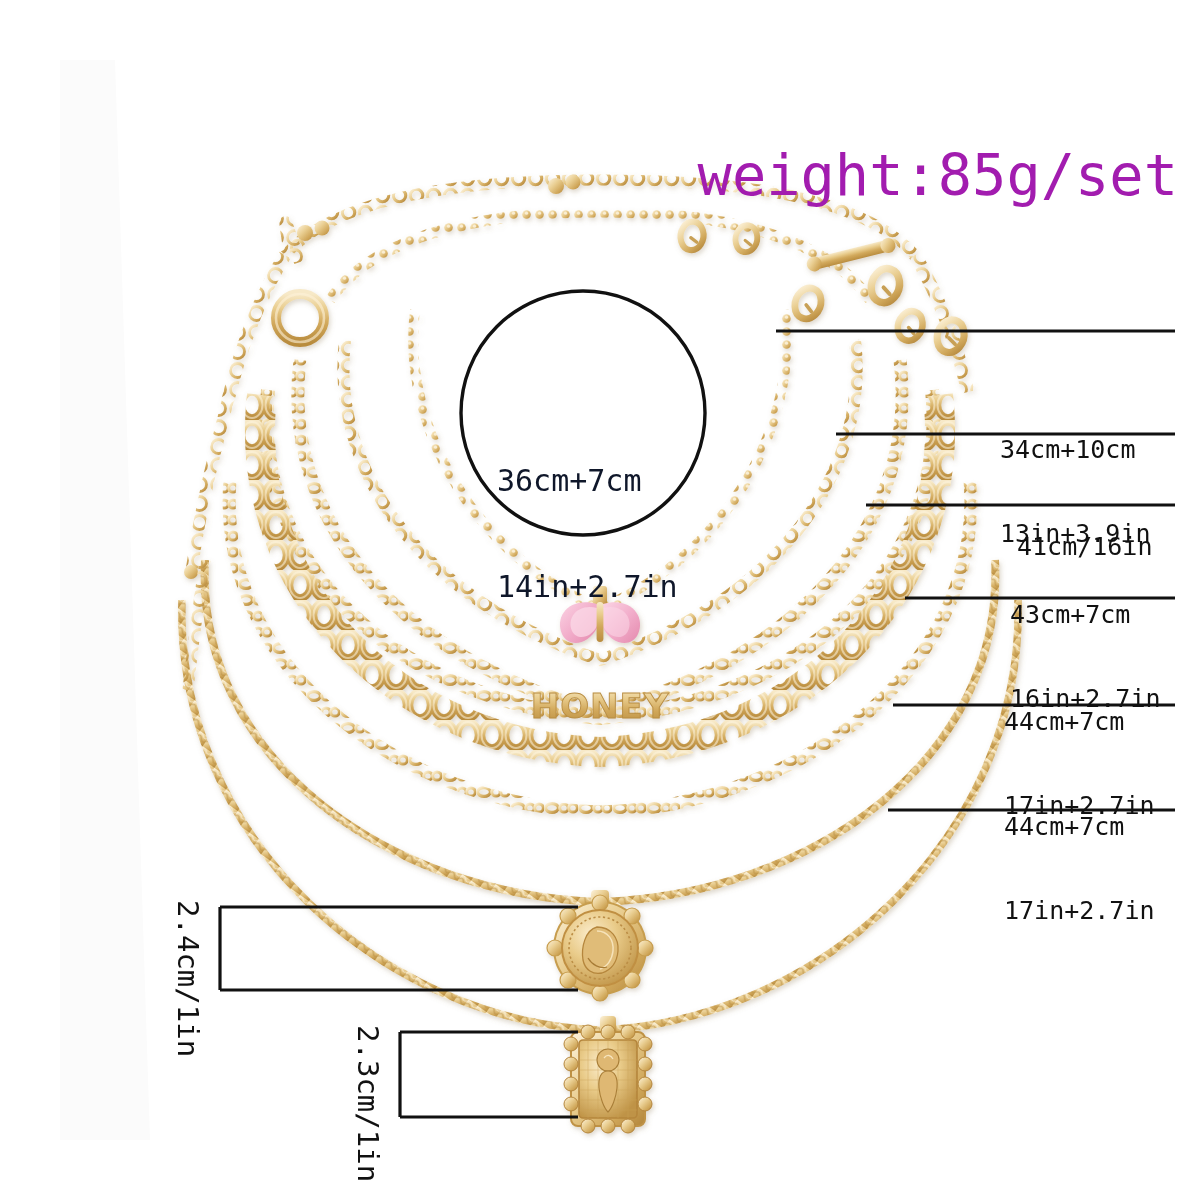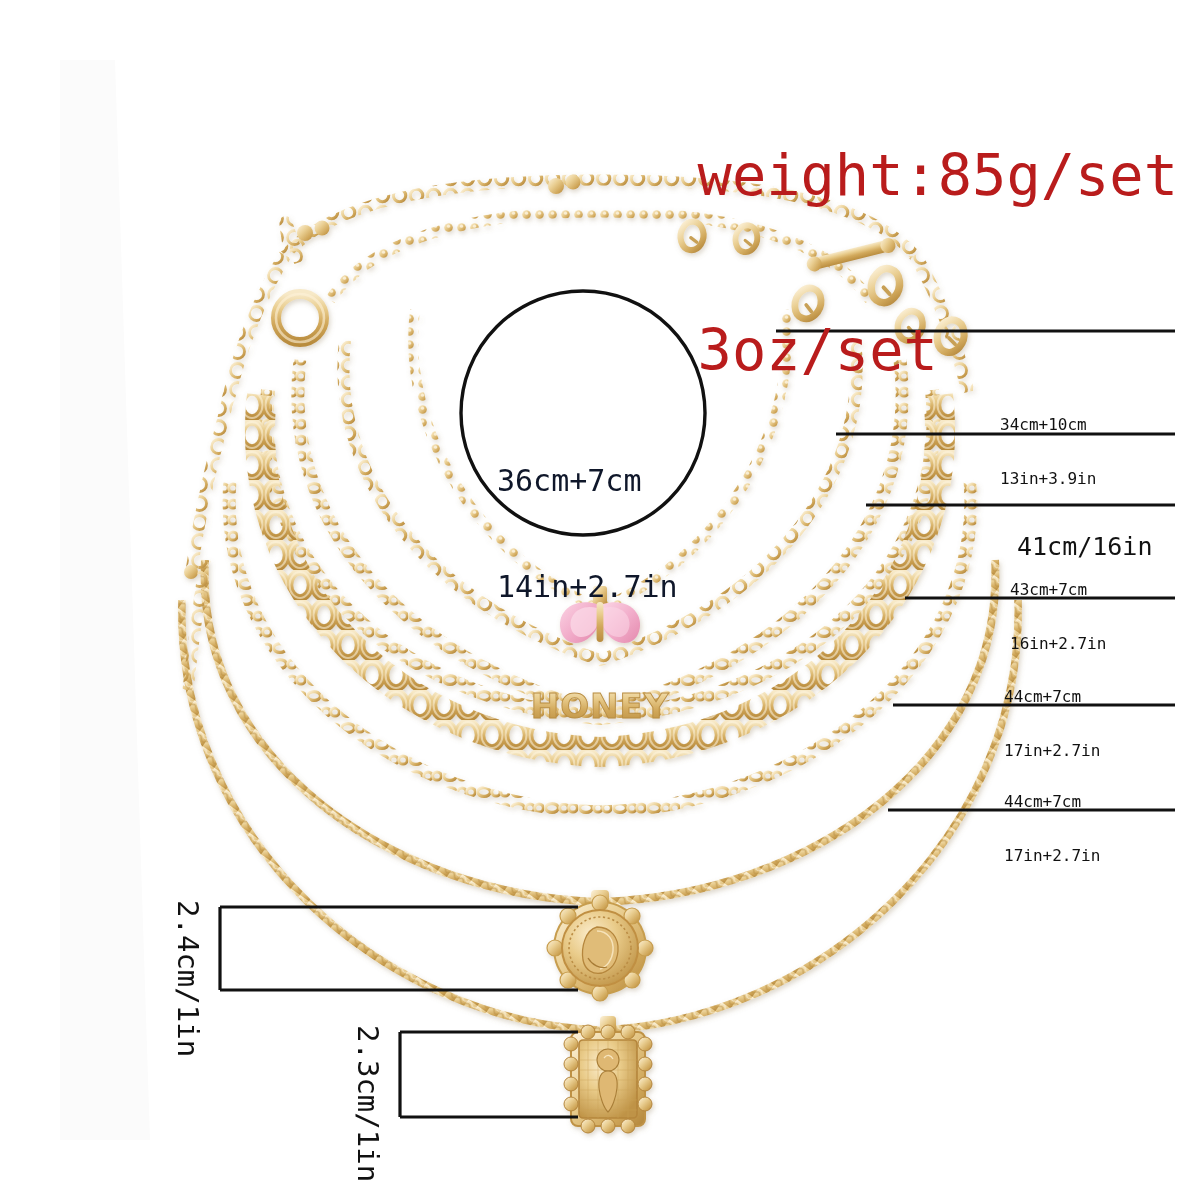--- a/index.html
+++ b/index.html
@@ -7,29 +7,29 @@
     width:1200px;height:1200px;overflow:hidden;position:relative;
     font-family:"DejaVu Sans","Liberation Sans",sans-serif;
     background:#ffffff;
   }
   #stage{position:absolute;left:0;top:0;width:1200px;height:1200px;}
   .lyr{position:absolute;left:0;top:0;width:1200px;height:1200px;}
 
   
   .weight-block{
     position:absolute;right:22px;top:30px;text-align:left;
-    color:#b91c1c;line-height:1.02;letter-spacing:0px;
+    color:#a21caf;line-height:1.02;letter-spacing:0px;
     font-size:57px;font-family:"DejaVu Sans Mono","Liberation Mono",monospace;
     white-space:pre;
   }
   .weight-block div{display:block;}
 
   .meas{
     position:absolute;color:#111;white-space:pre;
-    font-size:16px;line-height:1.12;
+    font-size:25px;line-height:1.12;
     font-family:"DejaVu Sans Mono","Liberation Mono",monospace;
     text-align:left;
   }
   .meas.one-line{font-size:25px;}
 
   .circ-label{
     position:absolute;color:#0f172a;white-space:pre;text-align:left;
     font-size:30px;line-height:1.18;
     font-family:"DejaVu Sans Mono","Liberation Mono",monospace;
   }
@@ -291,21 +291,20 @@
 
     <g stroke="#111" stroke-width="3.2" fill="none">
       <line x1="400" y1="1032" x2="578" y2="1032"></line>
       <line x1="400" y1="1117" x2="578" y2="1117"></line>
       <line x1="400" y1="1032" x2="400" y2="1117"></line>
     </g>
   </svg>
 
   <div class="weight-block">
     <div>weight:85g/set</div>
-    <div>3oz/set</div>
   </div>
 
   <div class="circ-label" style="left:497px;top:392px;">
     <div>36cm+7cm</div>
     <div>14in+2.7in</div>
   </div>
 
 
   <div class="meas" style="left:1000px;top:380px;">
     <div>34cm+10cm</div>

